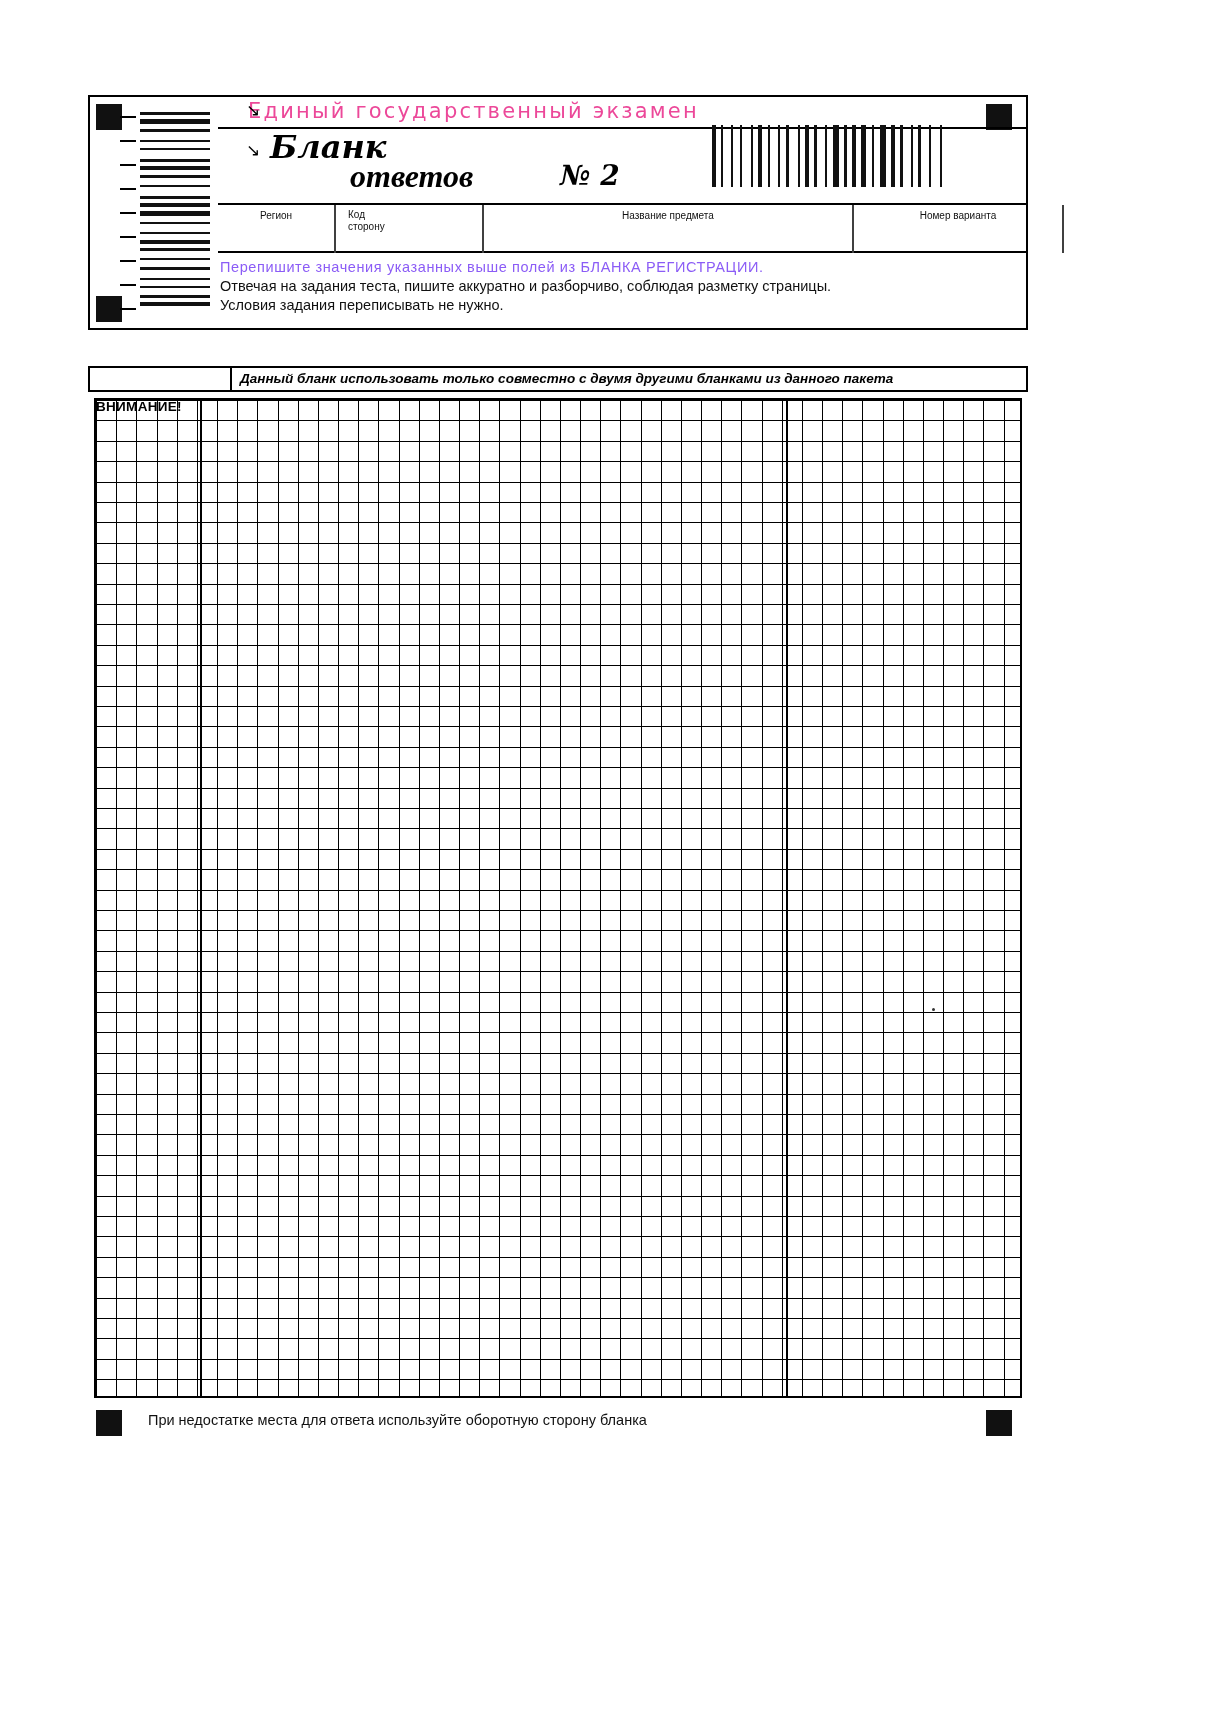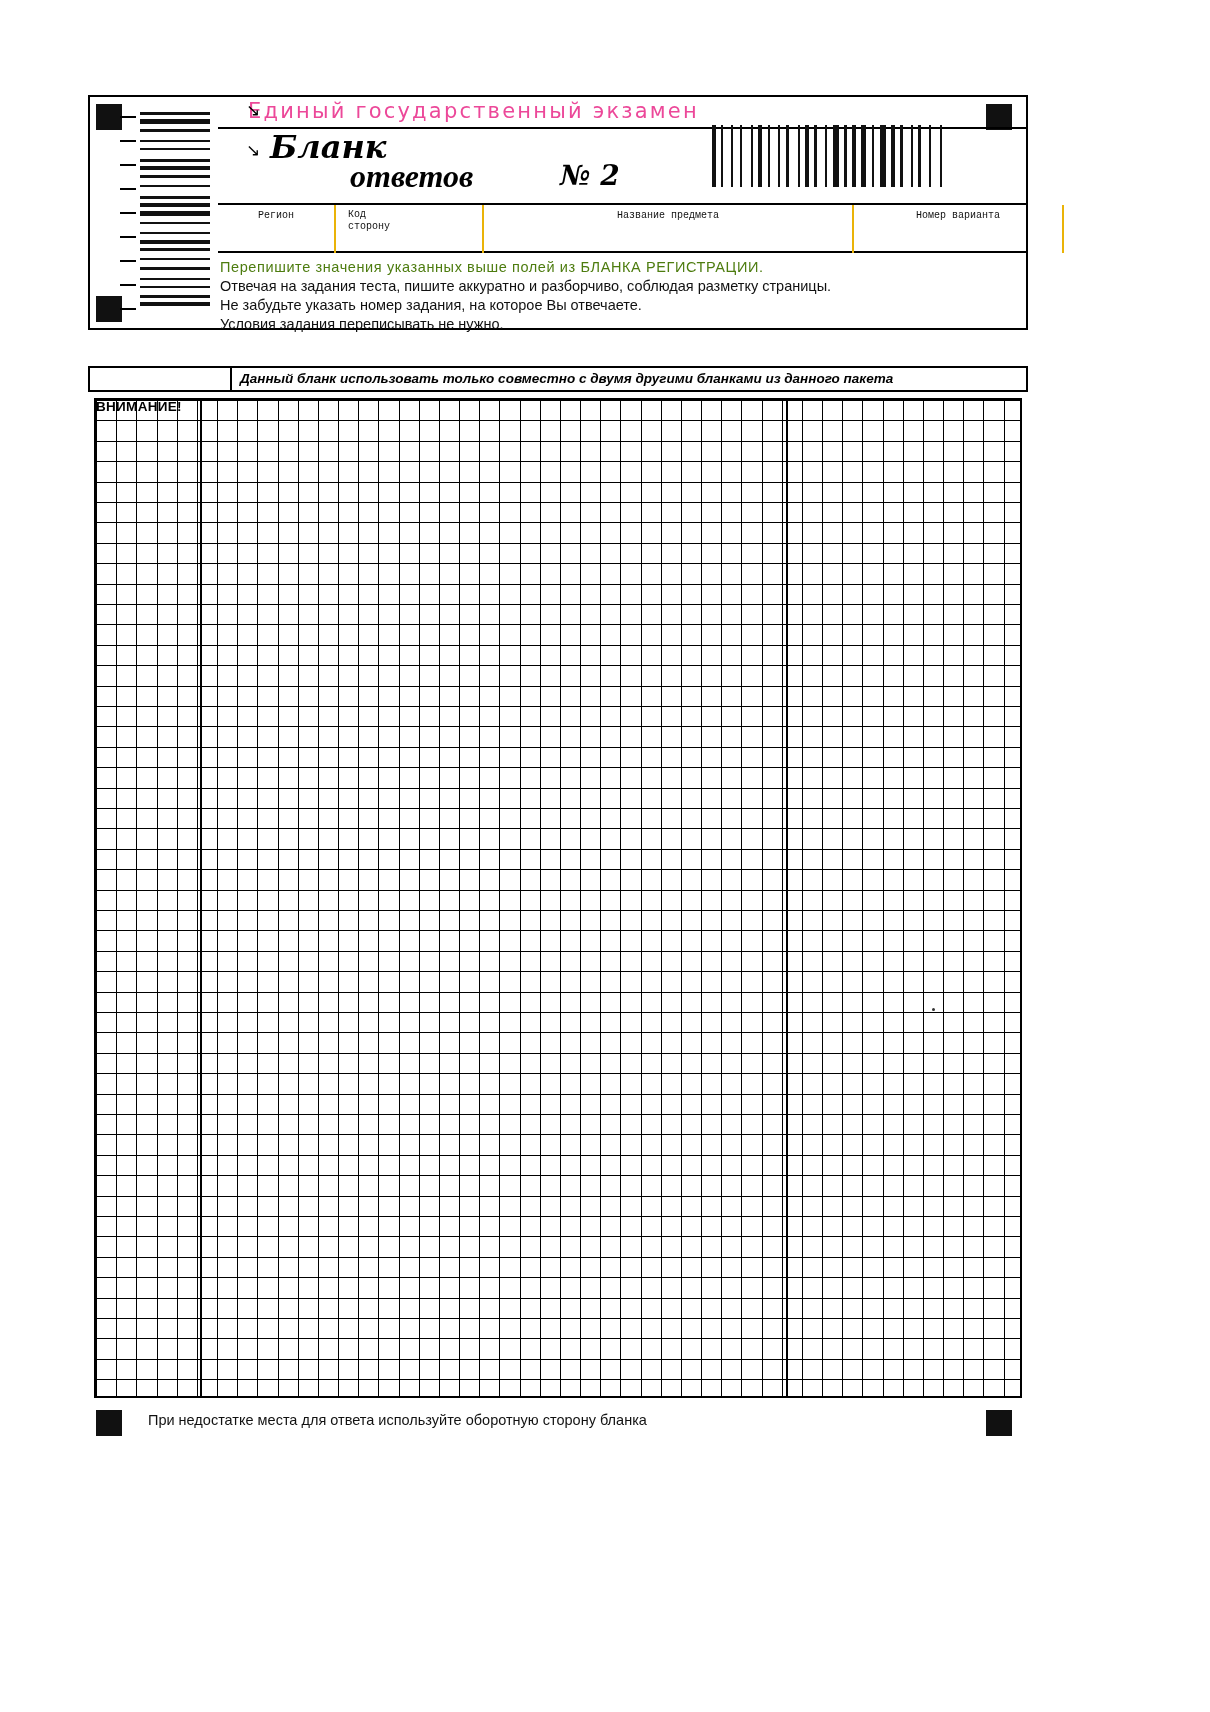--- a/index.html
+++ b/index.html
@@ -164,22 +164,21 @@
     height: 50px;
     border-top: 2px solid #000;
     border-bottom: 2px solid #000;
     box-sizing: border-box;
   }
   .fields-row .cell {
     position: absolute;
     top: 0;
     height: 48px;
     box-sizing: border-box;
-    border-right: 2px solid #eab308;
-    font-family: Liberation Mono, monospace;
+    border-right: 2px solid #404040;
   }
   .cell-label {
     position: absolute;
     left: 0;
     right: 0;
     top: 5px;
     text-align: center;
     font-size: 10px;
     line-height: 11px;
     color: #111;
@@ -194,21 +193,21 @@
     position: absolute;
     left: 220px;
     top: 258px;
     width: 804px;
     font-size: 14.5px;
     line-height: 19px;
     color: #111;
   }
   .instructions .ln1 {
     letter-spacing: 0.6px;
-    color: #4d7c0f;
+    color: #8b5cf6;
   }
 
   
   .attention-bar {
     position: absolute;
     left: 88px;
     top: 366px;
     width: 940px;
     height: 26px;
     border: 2px solid #000;
@@ -384,21 +383,20 @@
     </div>
     <div class="cell" style="left:636px; width:210px;">
       <div class="cell-label">Номер варианта</div>
     </div>
     <div class="cell" style="left:846px; width:0px; border-right:none;"></div>
   </div>
 
   <div class="instructions">
     <div class="ln1">Перепишите значения указанных выше полей из БЛАНКА РЕГИСТРАЦИИ.</div>
     <div>Отвечая на задания теста, пишите аккуратно и разборчиво, соблюдая разметку страницы.</div>
-    <div>Не забудьте указать номер задания, на которое Вы отвечаете.</div>
     <div>Условия задания переписывать не нужно.</div>
   </div>
 
   <div class="attention-bar">
     <div class="attention-label">ВНИМАНИЕ!</div>
     <div class="attention-divider"></div>
     <div class="attention-text">Данный бланк использовать только совместно с двумя другими бланками из данного пакета</div>
   </div>
 
   <div class="grid-wrap">

